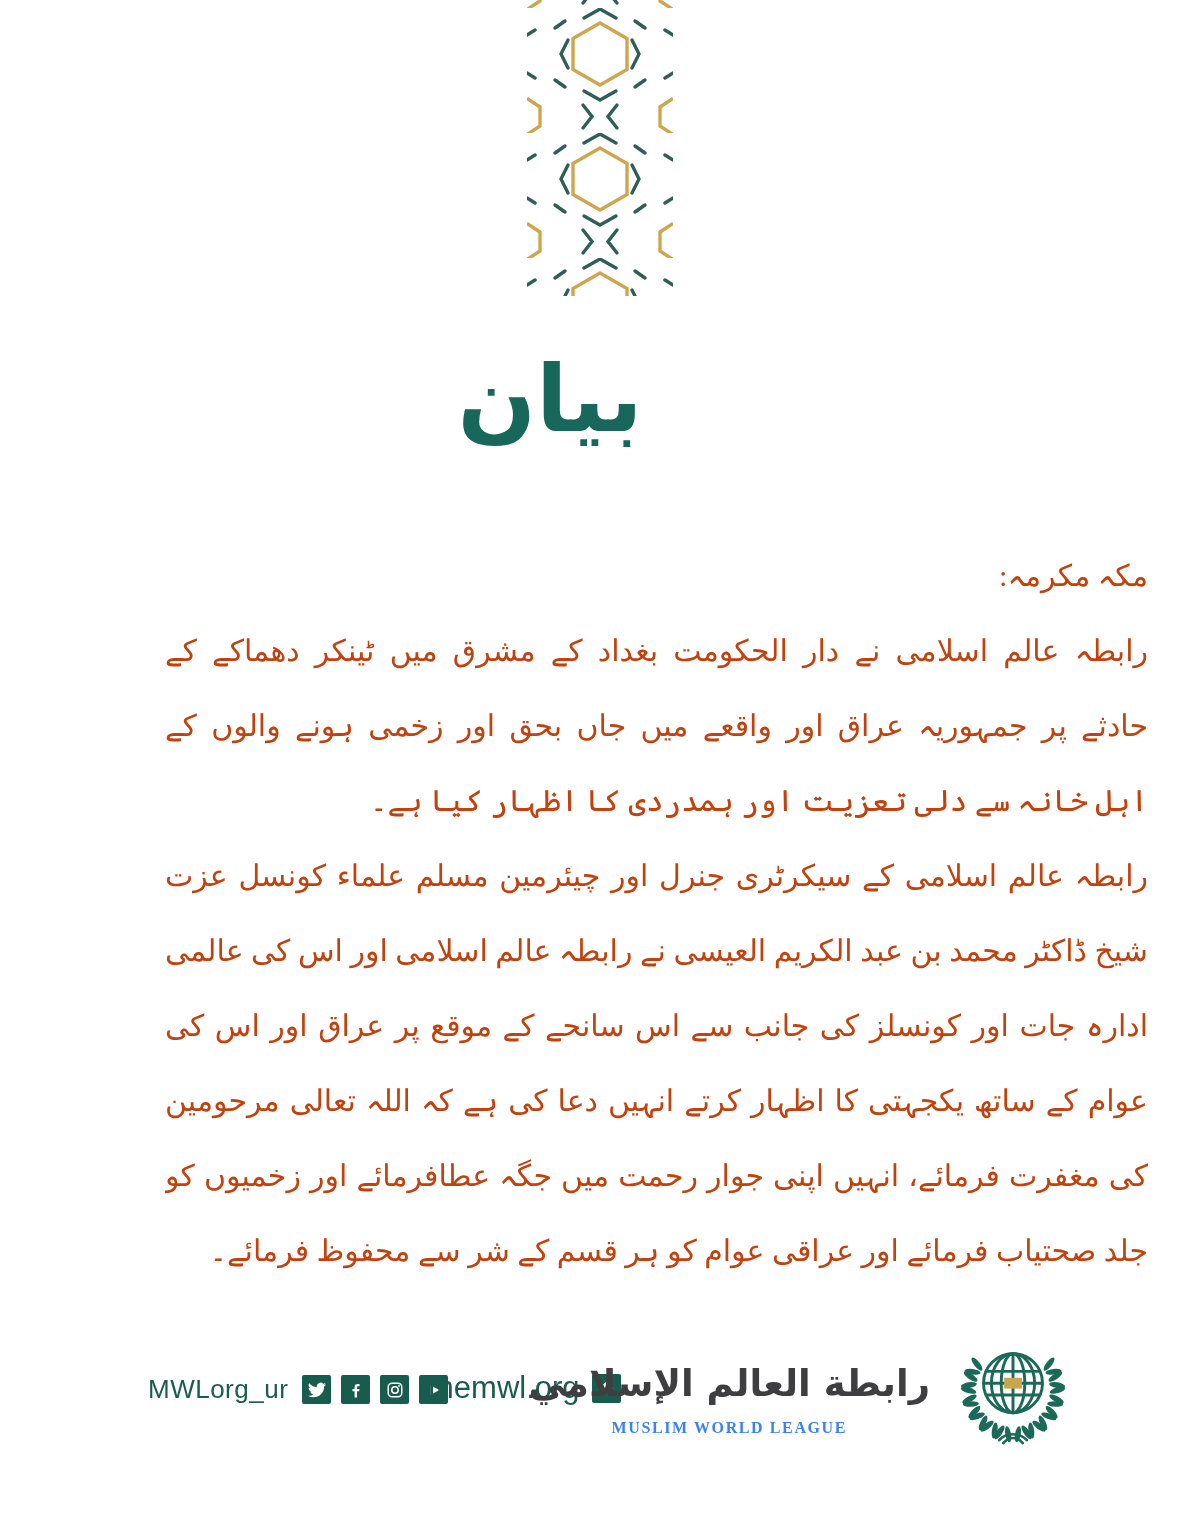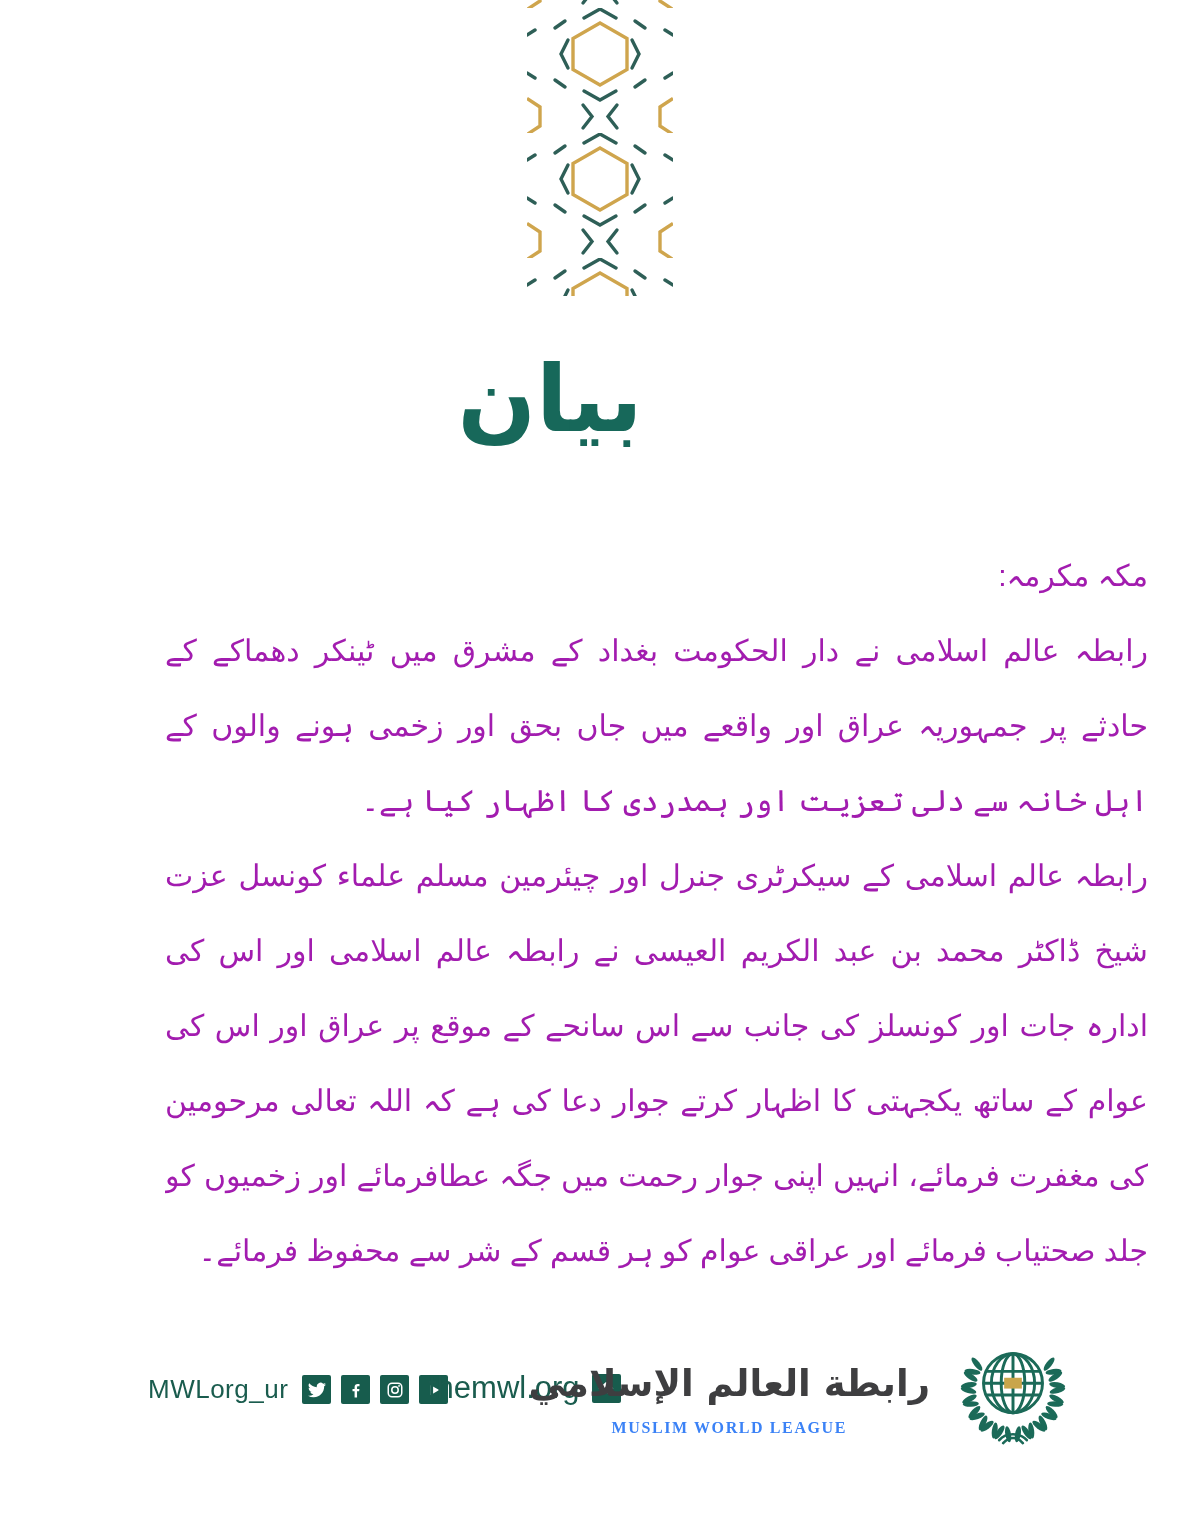--- a/index.html
+++ b/index.html
@@ -9,21 +9,21 @@
   
   .pattern-strip{position:absolute;left:527px;top:0;width:146px;height:296px;}
 
   
   .page-title{position:absolute;left:0;top:330px;width:1100px;height:140px;
     text-align:center;font-family:"DejaVu Sans",sans-serif;
     font-size:92px;line-height:140px;color:#17685A;font-weight:bold;}
 
   
   .statement{position:absolute;left:145px;right:52px;top:538px;direction:rtl;
-    font-family:Liberation Sans, sans-serif;color:#a21caf;}
+    font-family:Liberation Serif, serif;color:#c2410c;}
   .statement .line{font-size:30px;line-height:75px;white-space:nowrap;text-align:right;}
   .statement .line.fill{text-align:justify;text-align-last:justify;white-space:normal;height:75px;overflow:hidden;margin-left:20px;}
 
   
   .footer{position:absolute;left:0;top:1330px;width:1200px;height:140px;}
   .social-group{position:absolute;left:148px;top:44px;display:flex;align-items:center;gap:10px;}
   .social-handle{color:#1A5C4E;font-size:26px;letter-spacing:.5px;margin-right:4px;}
   .icon-sq{width:29px;height:29px;background:#175C4D;border-radius:2px;display:flex;
     align-items:center;justify-content:center;flex:0 0 auto;}
   .icon-sq svg{display:block;}
@@ -79,21 +79,21 @@
   <div class="page-title" dir="rtl">بیان</div>
 
   <div class="statement">
     <div class="line">مکہ مکرمہ:</div>
     <div class="line fill">رابطہ عالم اسلامی نے دار الحکومت بغداد کے مشرق میں  ٹینکر دھماکے کے</div>
     <div class="line fill">حادثے  پر جمہوریہ عراق اور واقعے میں جاں بحق  اور زخمی ہونے  والوں کے</div>
     <div class="line">اہل خانہ سے دلی تعزیت اور ہمدردی کا اظہار کیا ہے۔</div>
     <div class="line fill">رابطہ عالم اسلامی کے  سیکرٹری جنرل اور چیئرمین مسلم علماء کونسل عزت مآب</div>
     <div class="line fill">شیخ ڈاکٹر محمد بن عبد الکریم العیسی نے رابطہ عالم اسلامی اور اس کی عالمی اکیڈمیز،</div>
     <div class="line fill">ادارہ جات اور کونسلز کی جانب سے اس سانحے کے موقع پر عراق اور اس کی</div>
-    <div class="line fill">عوام کے ساتھ یکجہتی کا اظہار کرتے جوار دعا کی ہے کہ اللہ تعالی مرحومین</div>
+    <div class="line fill">عوام کے ساتھ یکجہتی کا اظہار کرتے انہیں دعا کی ہے کہ اللہ تعالی مرحومین</div>
     <div class="line fill">کی مغفرت فرمائے، انہیں اپنی جوار رحمت میں  جگہ عطافرمائے اور زخمیوں کو</div>
     <div class="line">جلد صحتیاب فرمائے اور عراقی عوام کو ہر قسم کے شر سے محفوظ فرمائے۔</div>
   </div>
 
   <div class="footer">
 
     <div class="social-group">
       <span class="social-handle">MWLorg_ur</span>
       <span class="icon-sq">
         <svg width="18" height="18" viewBox="0 0 24 24">

